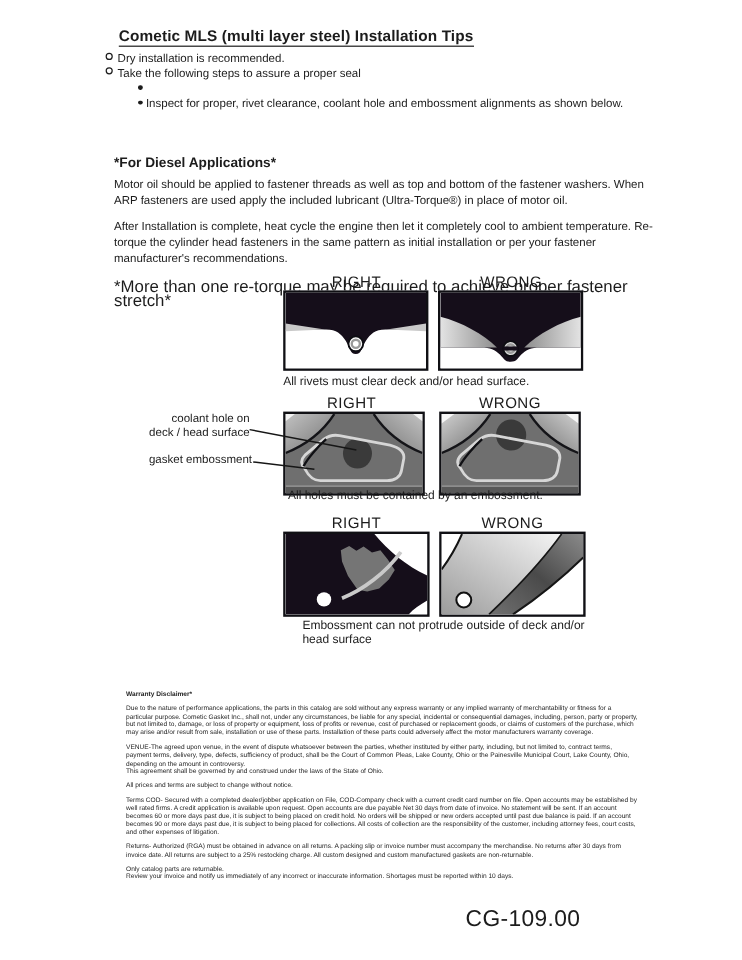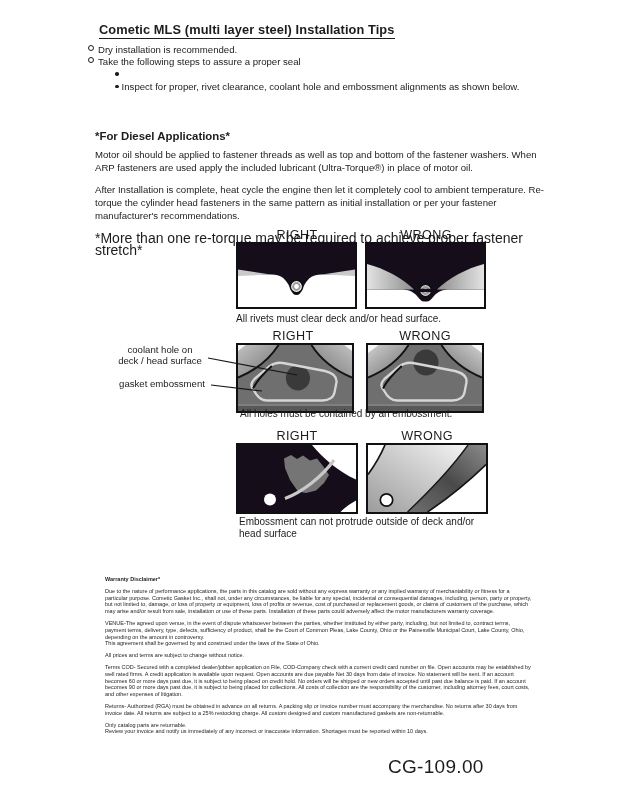--- a/index.html
+++ b/index.html
@@ -32,21 +32,21 @@
   .diesel-title{font-size:11.4px;font-weight:bold;margin-bottom:7px;}
   .para{font-size:9.6px;line-height:12.9px;width:452px;margin-bottom:9px;}
   .note{font-size:14px;line-height:12.9px;width:460px;}
   
   .dlabel{font-size:12.6px;letter-spacing:.4px;text-align:center;width:122px;}
   .caption{font-size:10px;line-height:11.8px;}
   
   .dbox{border:2.5px solid #101014;background:#fff;line-height:0;}
   .dbox svg{display:block;}
   
-  .callout{font-size:9.6px;line-height:10.6px;text-align:center;}
+  .callout{font-size:9.6px;line-height:10.6px;text-align:right;}
   
   .legal{left:105px;top:576px;width:427px;font-size:5.5px;line-height:6.8px;color:#252525;}
   .legal .blk{margin-bottom:5px;}
   .legal .t{font-weight:bold;}
   
   .page-code{left:388px;top:756px;font-size:19px;letter-spacing:.3px;}
 </style>
 </head>
 <body>
 
@@ -203,21 +203,21 @@
     <rect width="118" height="67" fill="#ffffff"></rect>
     <path fill="url(#bg3)" d="M17,0 H100 C83.5,23 61,46.5 39.5,67 L0,67 L0,29.5 C7,20 12.7,10 17,0 Z"></path>
     <path d="M17,0 C12.7,10 7,20 0,29.5" fill="none" stroke="#141414" stroke-width="1.7"></path>
     <path fill="url(#sg3)" d="M100,0 H118 V19.5 C99,38 78,54.5 59.5,67 L39.5,67 C61,46.5 83.5,23 100,0 Z"></path>
     <path d="M100,0 C83.5,23 61,46.5 39.5,67" fill="none" stroke="#161616" stroke-width="1.4"></path>
     <path d="M118,19.5 C99,38 78,54.5 59.5,67" fill="none" stroke="#161616" stroke-width="1.7"></path>
     <circle cx="18.5" cy="55" r="6.2" fill="#ffffff" stroke="#111111" stroke-width="1.7"></circle>
   </svg>
 </div>
 
-<div class="abs caption" style="left:239px;top:516px;width:246px;">Embossment can not protrude outside of deck and/or head surface</div>
+<div class="abs caption" style="left:252px;top:516px;width:246px;">Embossment can not protrude outside of deck and/or head surface</div>
 
 <div class="abs legal">
   <div class="blk t">Warranty Disclaimer*</div>
   <div class="blk">Due to the nature of performance applications, the parts in this catalog are sold without any express warranty or any implied warranty of merchantability or fitness for a particular purpose.  Cometic Gasket Inc., shall not, under any circumstances, be liable for any special, incidental or consequential damages, including, person, party or property, but not limited to, damage, or loss of property or equipment, loss of profits or revenue, cost of purchased or replacement goods, or claims of customers of the purchase, which may arise and/or result from sale, installation or use of these parts.  Installation of these parts could adversely affect the motor manufacturers warranty coverage.</div>
   <div class="blk">
     <div>VENUE-The agreed upon venue, in the event of dispute whatsoever between the parties, whether instituted by either party, including, but not limited to, contract terms, payment terms, delivery, type, defects, sufficiency of product, shall be the Court of Common Pleas, Lake County, Ohio or the Painesville Municipal Court, Lake County, Ohio, depending on the amount in controversy.</div>
     <div>This agreement shall be governed by and construed under the laws of the State of Ohio.</div>
   </div>
   <div class="blk">All prices and terms are subject to change without notice.</div>
   <div class="blk">Terms COD- Secured with a completed dealer/jobber application on File, COD-Company check with a current credit card number on file.  Open accounts may be established by well rated firms.  A credit application is available upon request.  Open accounts are due payable Net 30 days from date of invoice.  No statement will be sent.  If an account becomes 60 or more days past due, it is subject to being placed on credit hold.  No orders will be shipped or new orders accepted until past due balance is paid.  If an account becomes 90 or more days past due, it is subject to being placed for collections.  All costs of collection are the responsibility of the customer, including attorney fees, court costs, and other expenses of litigation.</div>

